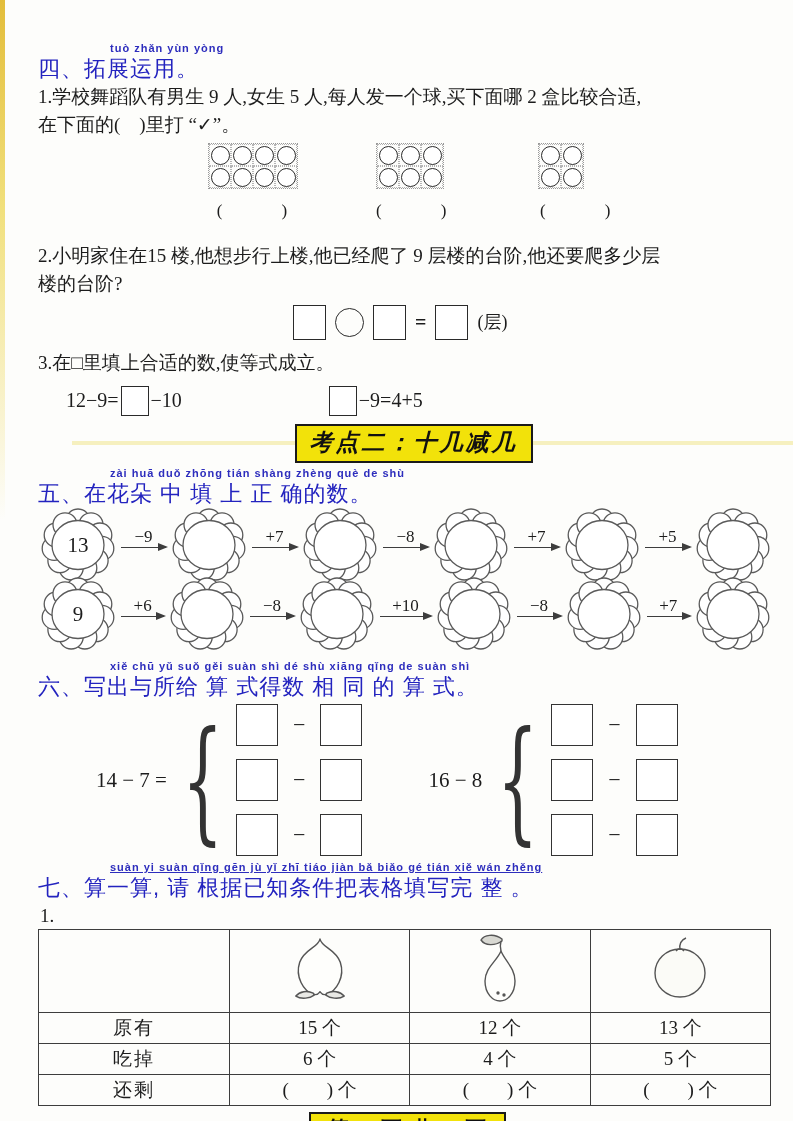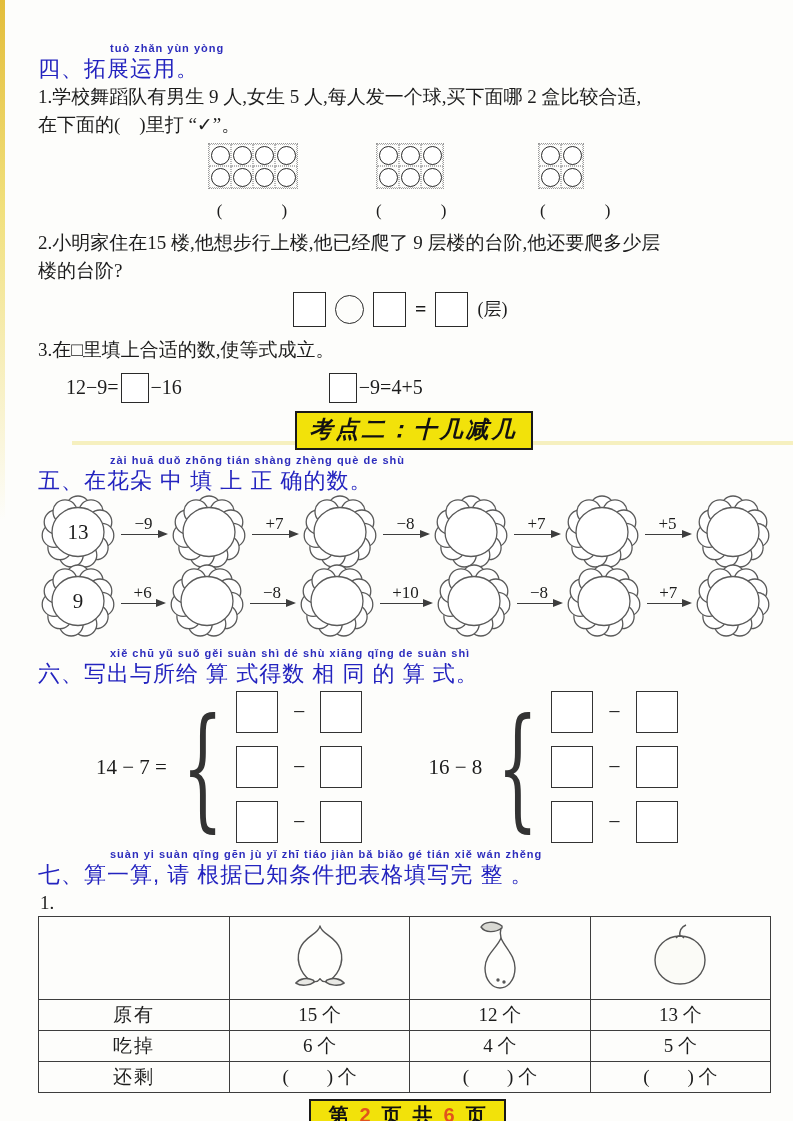--- a/index.html
+++ b/index.html
@@ -163,37 +163,37 @@
             <div class="ball"></div>
           </div>
         </div>
     </div>
     <div class="paren-row">
       <span class="paren-slot" style="margin-left:168px;width:94px;">(　　　)</span>
       <span class="paren-slot" style="margin-left:76px;width:72px;">(　　　)</span>
       <span class="paren-slot" style="margin-left:92px;width:50px;">(　　　)</span>
     </div>
 
-    <p class="q-text" style="margin-top:7px;">2.小明家住在15 楼,他想步行上楼,他已经爬了 9 层楼的台阶,他还要爬多少层</p>
+    <p class="q-text" style="margin-top:20px;">2.小明家住在15 楼,他想步行上楼,他已经爬了 9 层楼的台阶,他还要爬多少层</p>
     <p class="q-text">楼的台阶?</p>
 
     <div class="eq2-row">
       <div class="blank-box"></div>
       <div class="blank-circle"></div>
       <div class="blank-box"></div>
       <span class="eq-sym">=</span>
       <div class="blank-box"></div>
       <span class="eq-unit">(层)</span>
     </div>
 
     <p class="q-text" style="margin-top:8px;">3.在□里填上合适的数,使等式成立。</p>
     <div class="eq3-row">
       <span>12−9=</span>
       <div class="small-box"></div>
-      <span>−16</span>
+      <span>−10</span>
       <div class="eq3-b">
         <div class="small-box"></div>
         <span>−9=4+5</span>
       </div>
     </div>
 
     <div class="banner">
       <span>考点二：十几减几</span>
     </div>
 
@@ -514,21 +514,21 @@
             </div>
           <div class="eq-row6">
               <div class="sq"></div>
               <span class="minus6">−</span>
               <div class="sq"></div>
             </div>
         </div>
       </div>
     </div>
 
-    <div class="pinyin" style="margin-top:5px;">suàn yi suàn qǐng gēn jù yǐ zhī tiáo jiàn bǎ biǎo gé tián xiě wán zhěng</div>
+    <div class="pinyin" style="margin-top:5px;text-decoration:underline;">suàn yi suàn qǐng gēn jù yǐ zhī tiáo jiàn bǎ biǎo gé tián xiě wán zhěng</div>
     <div class="sec-title">七、算一算, 请 根据已知条件把表格填写完 整 。</div>
     <div class="item-no">1.</div>
 
     <table class="fruit">
       <tbody>
           <tr>
         <td class="hdr" style="width:190px;"></td>
         <td class="hdr">
           <svg width="58" height="72" viewBox="0 0 60 72">
             <g fill="#fefefc" stroke="#555" stroke-width="1.5" stroke-linejoin="round">

